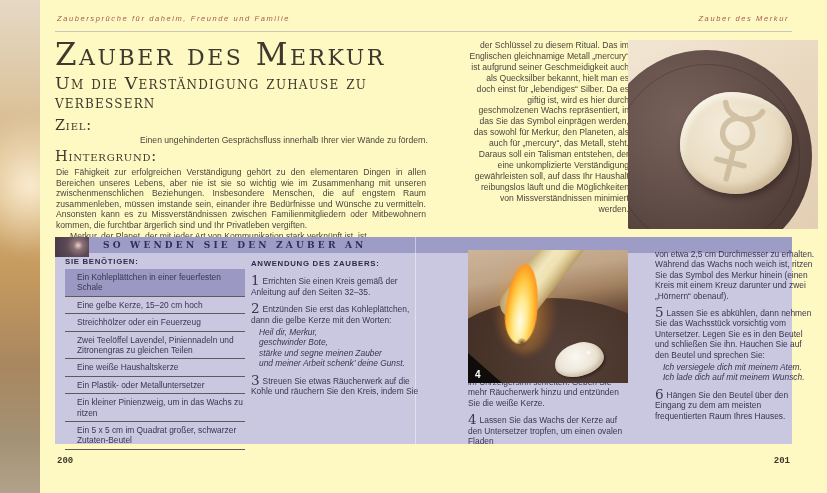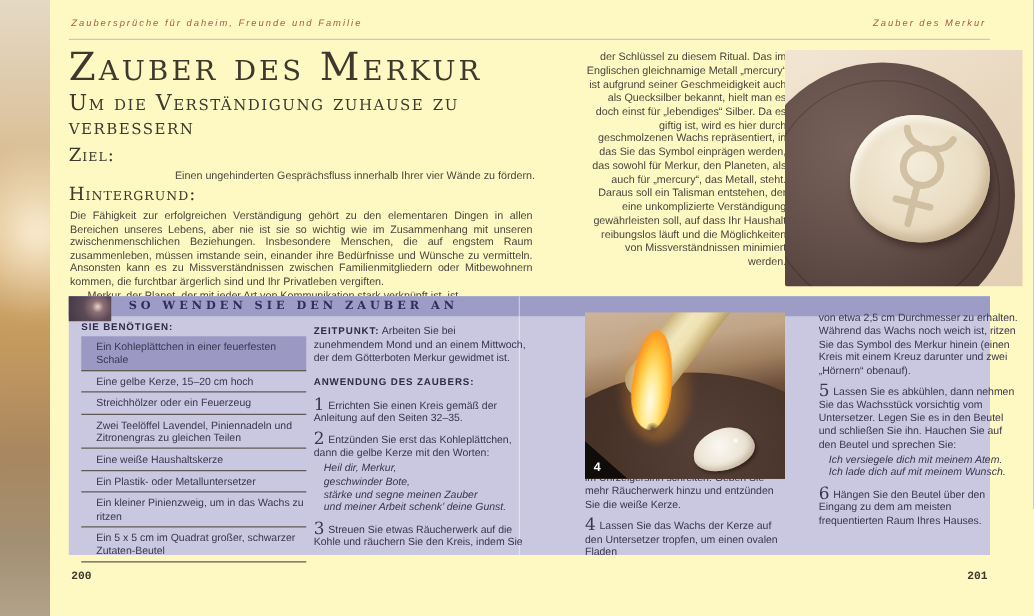--- a/index.html
+++ b/index.html
@@ -159,24 +159,20 @@
         <li>Streichhölzer oder ein Feuerzeug</li>
         <li>Zwei Teelöffel Lavendel, Piniennadeln und Zitronengras zu gleichen Teilen</li>
         <li>Eine weiße Haushaltskerze</li>
         <li>Ein Plastik- oder Metalluntersetzer</li>
         <li>Ein kleiner Pinienzweig, um in das Wachs zu ritzen</li>
         <li>Ein 5 x 5 cm im Quadrat großer, schwarzer Zutaten-Beutel</li>
       </ul>
     </div>
 
     <div class="col2 box-txt">
-      <div class="zp-block">
-        <span class="box-label">Zeitpunkt:</span>
-        <span>Arbeiten Sie bei zunehmendem Mond und an einem Mittwoch, der dem Götterboten Merkur gewidmet ist.</span>
-      </div>
       <div class="box-label anw-head">Anwendung des Zaubers:</div>
       <div class="step">
         <span class="step-num">1</span><span>Errichten Sie einen Kreis gemäß der Anleitung auf den Seiten 32–35.</span>
       </div>
       <div class="step">
         <span class="step-num">2</span><span>Entzünden Sie erst das Kohleplättchen, dann die gelbe Kerze mit den Worten:</span>
         <div class="verse">Heil dir, Merkur,
 geschwinder Bote,
 stärke und segne meinen Zauber
 und meiner Arbeit schenk’ deine Gunst.</div>

